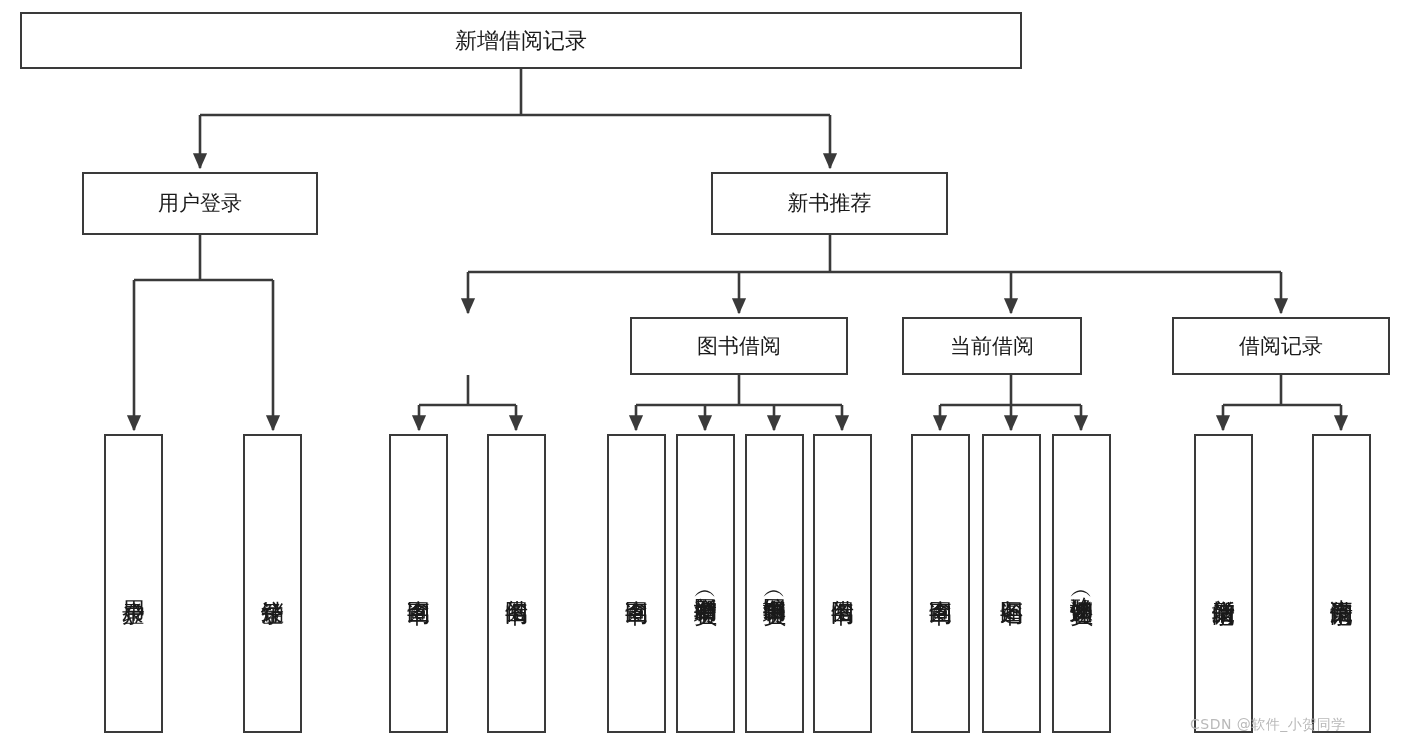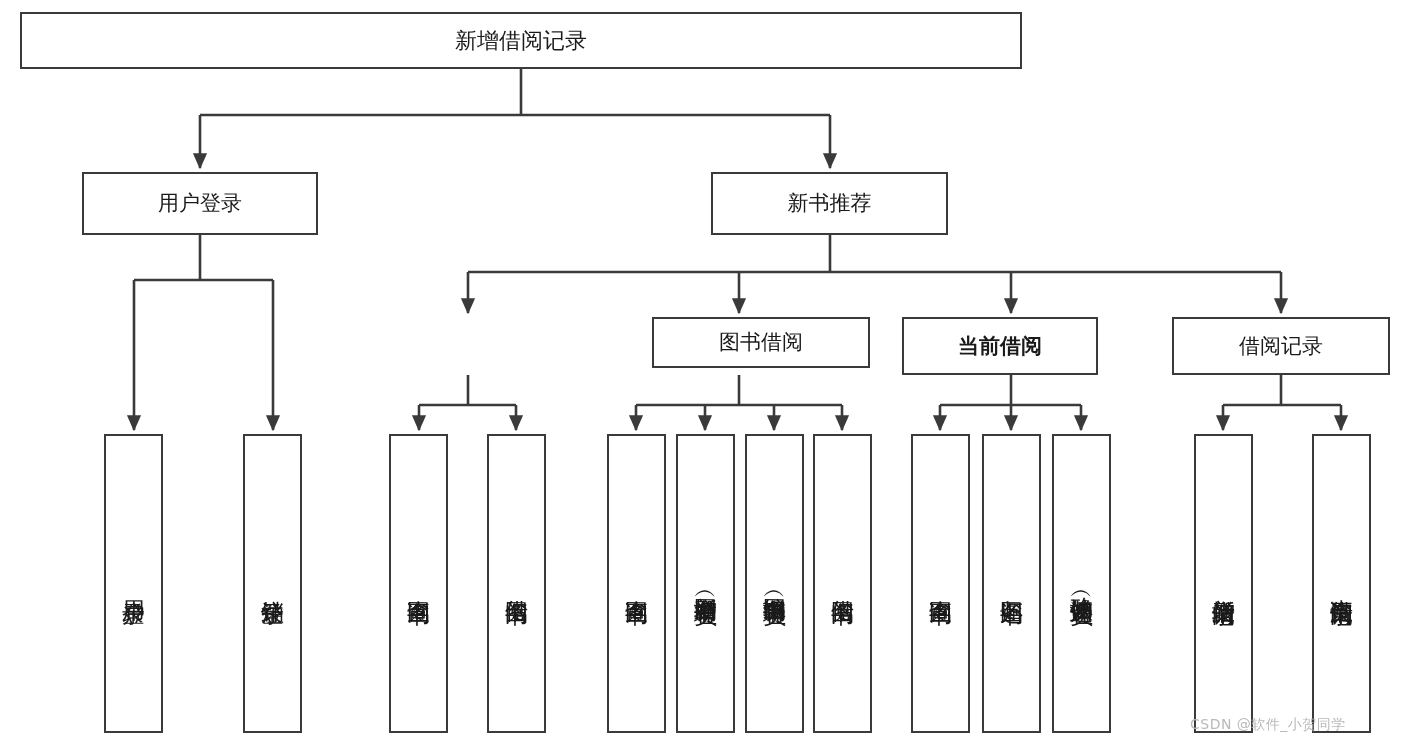--- a/index.html
+++ b/index.html
@@ -125,24 +125,24 @@
     <span class="lbl">新增借阅记录</span>
   </div>
 
   <div class="node h" style="left:82px; top:172px; width:236px; height:63px;">
     <span class="lbl">用户登录</span>
   </div>
   <div class="node h" style="left:711px; top:172px; width:237px; height:63px;">
     <span class="lbl">新书推荐</span>
   </div>
 
-  <div class="node h" style="left:652px; top:317px; width:218px; height:51px;">
+  <div class="node h" style="left:630px; top:317px; width:218px; height:58px;">
     <span class="lbl">图书借阅</span>
   </div>
-  <div class="node h" style="left:902px; top:317px; width:196px; height:58px;font-weight:bold;">
+  <div class="node h" style="left:902px; top:317px; width:180px; height:58px;">
     <span class="lbl">当前借阅</span>
   </div>
   <div class="node h" style="left:1172px; top:317px; width:218px; height:58px;">
     <span class="lbl">借阅记录</span>
   </div>
 
   <div class="node leaf" style="left:104px; top:434px; width:59px; height:299px;">
     <span class="lbl">用户登录</span>
   </div>
   <div class="node leaf" style="left:243px; top:434px; width:59px; height:299px;">

